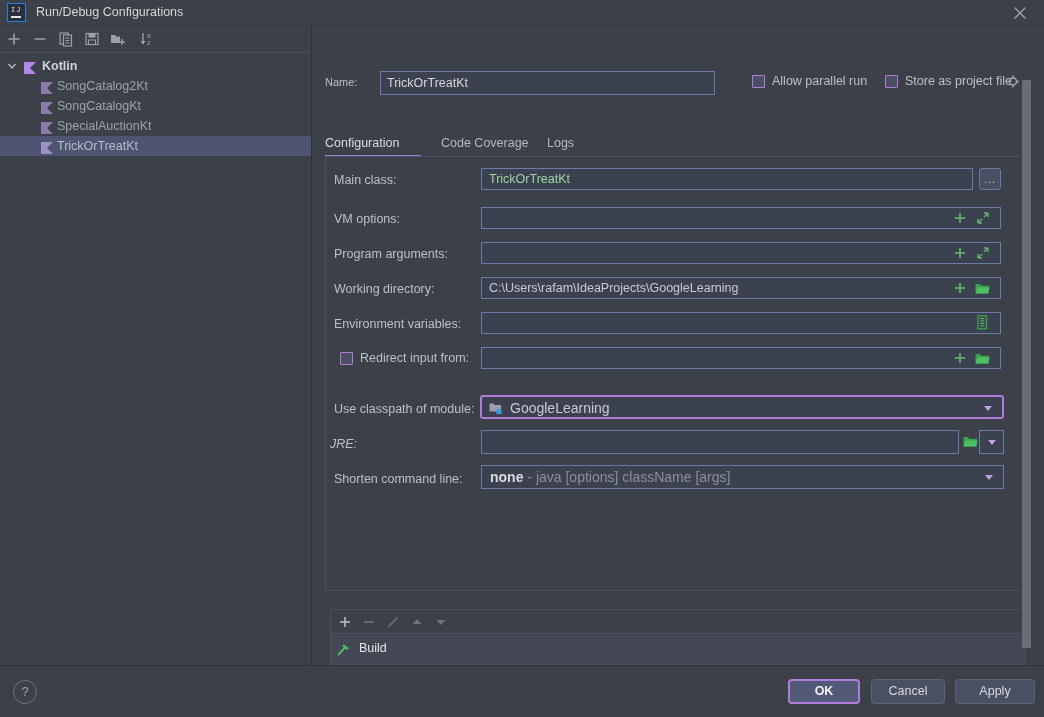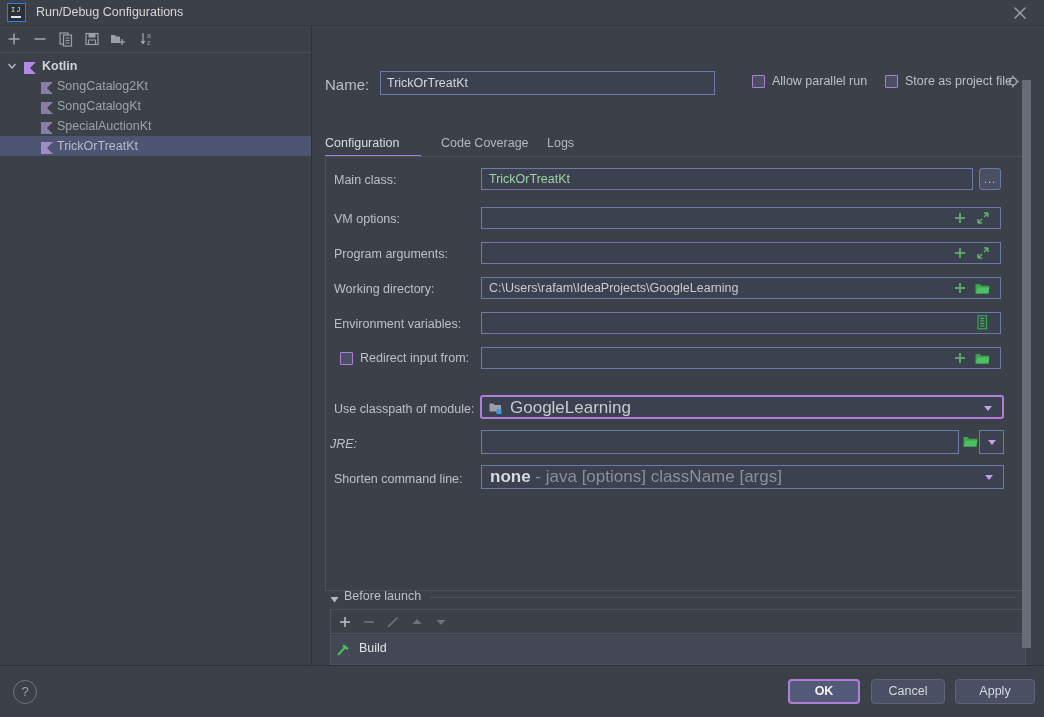--- a/index.html
+++ b/index.html
@@ -43,21 +43,21 @@
   .kicon.chd{left:41px;}
   .tlabel{position:absolute;}
   .tlabel.grp{left:42px;}
   .tlabel.chd{left:57px;}
 
   .edit-templates{position:absolute;left:10px;top:645px;font-size:12.5px;color:#e8477f;cursor:default;}
 
   
   .rpanel{position:absolute;left:312px;top:26px;width:732px;height:639px;background:#3c4048;}
 
-  .name-label{position:absolute;left:13px;top:50px;font-size:15px;color:#bcc0c6;}
+  .name-label{position:absolute;left:13px;top:50px;font-size:11px;color:#bcc0c6;}
   .name-input{position:absolute;left:68px;top:45px;width:335px;height:24px;
      background:#3b414e;border:1px solid #6b7aa8;box-sizing:border-box;color:#d4d7dc;font-size:12.5px;
      padding:0 6px;outline:none;font-family:"Liberation Sans",sans-serif;}
 
   .cb-wrap{position:absolute;top:48px;}
   .cb-box{position:absolute;left:0;top:1px;width:13px;height:13px;background:#4a4f63;border:1.5px solid #b07ddb;box-sizing:border-box;border-radius:1px;}
   .cb-label{position:absolute;left:20px;top:0;white-space:nowrap;font-size:12.5px;color:#bcc0c6;}
   .gear-ic{position:absolute;left:694px;top:49px;width:14px;height:14px;color:#9ba0a8;}
   .gear-ic svg{display:block;}
 
@@ -78,21 +78,21 @@
   .f-ic svg{display:block;}
   .plus-ic{color:#62b36b;}
   .exp-ic{color:#62b36b;}
   .folder-ic{color:#3ba24e;}
 
   .btn-dots{position:absolute;width:22px;height:22px;background:#4a5064;border:1px solid #6b7aa8;border-radius:3px;box-sizing:border-box;}
   .btn-dots .dots{position:absolute;left:4px;top:8px;width:12px;height:4px;color:#e6c86a;font-size:11px;line-height:4px;letter-spacing:1px;font-family:"Liberation Sans",sans-serif;}
 
   .combo{position:absolute;background:#3b414e;border:1px solid #6b7aa8;box-sizing:border-box;height:24px;}
   .combo.focused{border:2px solid #b07ddb;border-radius:3px;}
-  .combo .ctext{position:absolute;top:0;height:100%;line-height:22px;font-size:17px;color:#c8cbd1;white-space:nowrap;}
+  .combo .ctext{position:absolute;top:0;height:100%;line-height:22px;font-size:14px;color:#c8cbd1;white-space:nowrap;}
   .arrow-dn{position:absolute;width:12px;height:12px;color:#c3a0e8;}
   .arrow-dn svg{display:block;}
 
   .mod-icon{position:absolute;left:7px;top:5px;width:14px;height:12px;}
 
   .shorten .grey{color:#8b9098;}
   .shorten .wht{color:#d7dade;}
 
   
   .bl-head{position:absolute;left:330px;top:589px;width:700px;height:16px;}
@@ -397,29 +397,20 @@
         <span class="grey">- java [options] className [args]</span>
       </span>
       <span class="arrow-dn" style="right:8px;top:5px;">
         <svg width="12" height="12" viewBox="0 0 12 12">
             <path d="M2 4 L10 4 L6 9 Z" fill="#c3a0e8"></path>
           </svg>
       </span>
     </div>
   </div>
 
-  <div class="bl-head">
-    <span class="bl-tri">
-      <svg width="9" height="9" viewBox="0 0 9 9">
-          <path d="M0.5 2 L8.5 2 L4.5 7.5 Z" fill="#b6bac1"></path>
-        </svg>
-    </span>
-    <span class="bl-title">Before launch</span>
-    <span class="bl-rule"></span>
-  </div>
 
   <div class="bl-box">
     <div class="bl-toolbar">
       <span class="ic" style="left:6px;">
         <svg width="16" height="16" viewBox="0 0 16 16">
             <line x1="8" y1="3" x2="8" y2="13" stroke="#b7bbc2" stroke-width="1.6"></line>
             <line x1="3" y1="8" x2="13" y2="8" stroke="#b7bbc2" stroke-width="1.6"></line>
           </svg>
       </span>
       <span class="ic" style="left:30px;">

